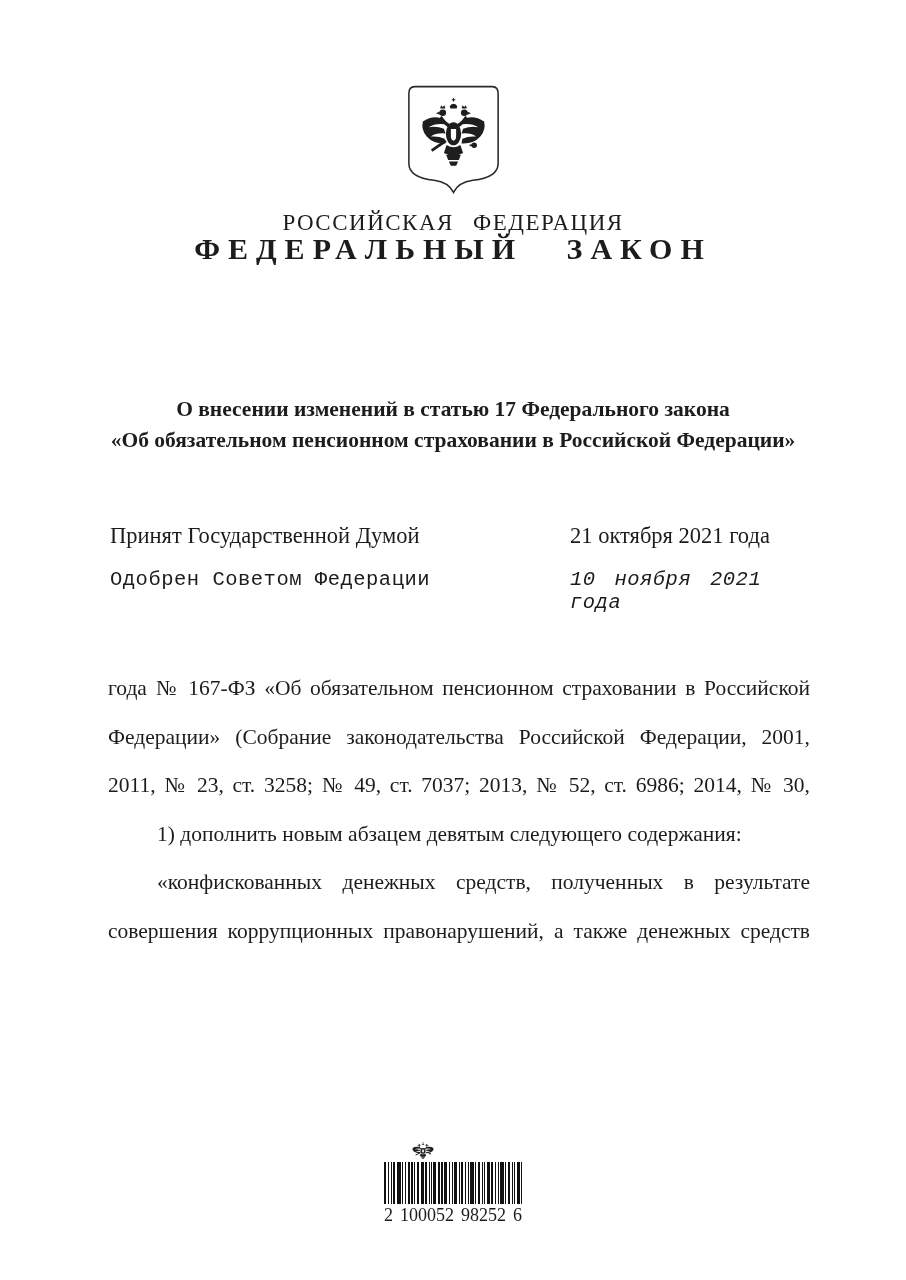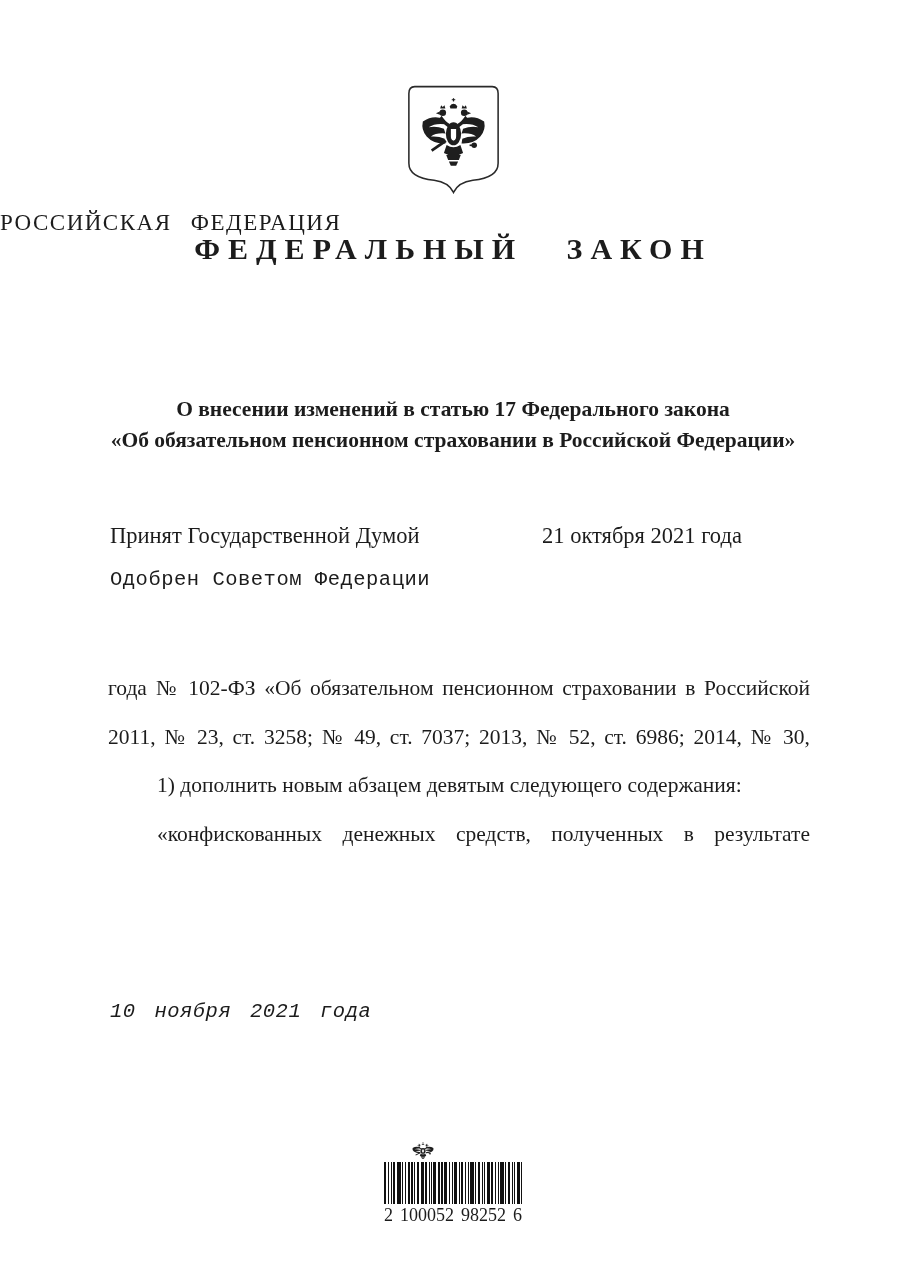--- a/index.html
+++ b/index.html
@@ -17,44 +17,45 @@
   
   .emblem-wrap{
     position:absolute;top:84px;left:0;right:0;
     display:flex;justify-content:center;
   }
   .emblem-svg{width:97px;height:112px;display:block;}
 
   
   .country-line{
     position:absolute;top:210px;left:0;right:0;
+    text-align:center;
     font-size:23px;letter-spacing:1.5px;word-spacing:12px;
   }
   .doctype-line{
     position:absolute;top:232px;left:0;right:0;
     text-align:center;
     font-size:30px;font-weight:bold;
     letter-spacing:8px;word-spacing:28px;
   }
 
   
   .law-title{
     position:absolute;top:394px;left:70px;right:70px;
     text-align:center;
     font-size:21.5px;font-weight:bold;line-height:31px;
   }
 
   
   .adoption{
     position:absolute;top:523px;left:110px;right:96px;
   }
-  .adoption-row{display:flex;margin-bottom:19px;align-items:baseline;}
+  .adoption-row{display:flex;margin-bottom:19px;align-items:baseline;gap:28px;}
   .adoption-label{width:432px;flex:0 0 432px;}
   .row-duma{font-size:22.5px;}
-  .row-council{font-size:20.5px;letter-spacing:0.5px;flex-direction:column;}
+  .row-council{font-size:20.5px;letter-spacing:0.5px;}
   .row-council .adoption-date{word-spacing:6px;font-style:italic;}
 
   
   .body-block{
     position:absolute;top:664px;left:108px;width:702px;
     font-size:21.5px;line-height:48.5px;
   }
   .body-line{
     text-align:justify;
     text-align-last:justify;
@@ -145,24 +146,26 @@
     <span class="adoption-label serif">Принят Государственной Думой</span>
     <span class="adoption-date serif">21 октября 2021 года</span>
   </div>
   <div class="adoption-row row-council mono">
     <span class="adoption-label">Одобрен Советом Федерации</span>
     <span class="adoption-date">10 ноября 2021 года</span>
   </div>
 </div>
 
 <div class="body-block">
-  <div class="body-line">года № 102-ФЗ «Об обязательном пенсионном страховании в Российской</div>
+  <div class="body-line">года № 167-ФЗ «Об обязательном пенсионном страховании в Российской</div>
+  <div class="body-line">Федерации» (Собрание законодательства Российской Федерации, 2001,</div>
   <div class="body-line">2011, № 23, ст. 3258; № 49, ст. 7037; 2013, № 52, ст. 6986; 2014, № 30,</div>
   <div class="body-line ind noj">1) дополнить новым абзацем девятым следующего содержания:</div>
   <div class="body-line ind">«конфискованных денежных средств, полученных в результате</div>
+  <div class="body-line">совершения коррупционных правонарушений, а также денежных средств</div>
 </div>
 
 <div class="barcode-block">
   <div class="barcode-eagle">
     <svg width="26" height="19" viewBox="0 0 100 100" preserveAspectRatio="none">
       <use href="#eagle"></use>
     </svg>
   </div>
   <div class="barcode-bars">
       <span style="width: 2.5px; margin-right: 2px;"></span>

